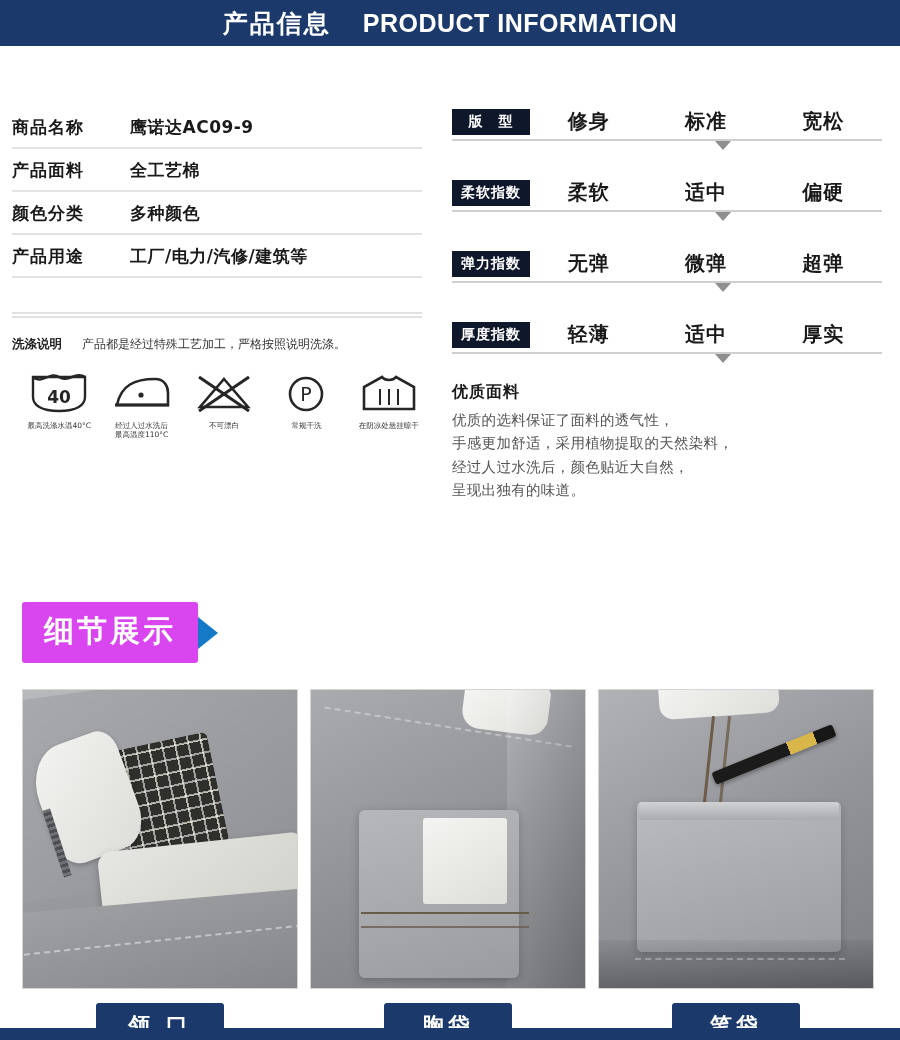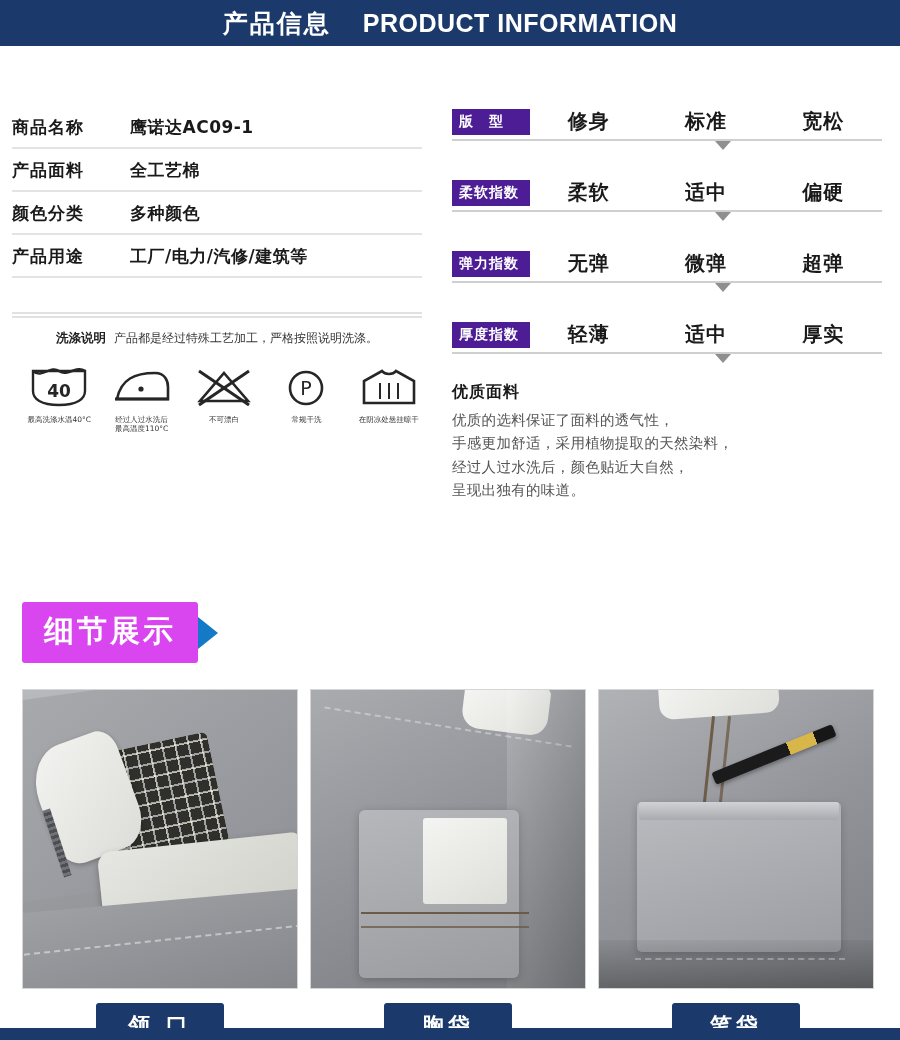--- a/index.html
+++ b/index.html
@@ -67,25 +67,24 @@
   }
 
   
   .wash-wrap { margin-top: 34px; }
   .wash-divider {
     height: 8px;
     background: repeating-linear-gradient(180deg,#dedede 0px,#dedede 2px,#fff 2px,#fff 4px);
     opacity:.9;
   }
   .wash-title {
-    display:flex; align-items:baseline; gap:8px;
-    margin-top:10px;
+    display:flex; align-items:baseline; gap:20px;
+    margin-top:16px;
     font-size:12.5px;
     color:#333;
-    justify-content:center;
   }
   .wash-title .wt-main { font-weight:bold; color:#222; }
   .wash-title .wt-sub { color:#333; font-size:12px; }
 
   .wash-icons {
     display:flex; gap:16px; margin-top:12px; padding-left:14px;
   }
   .wash-item { width:72px; text-align:center; }
   .wash-item .glyph { height:52px; display:flex; align-items:flex-end; justify-content:center; }
   .wash-item .cap {
@@ -94,28 +93,29 @@
   }
 
   
   .idx-block { margin-bottom: 12px; }
   .idx-line {
     display:flex; align-items:center;
     border-bottom: 2px solid #cfcfcf;
     padding-bottom: 4px;
   }
   .idx-label {
-    background:#4c1d95;
+    background:#0f172a;
     color:#fff;
     font-size:14px;
     font-weight:bold;
     padding: 4px 7px;
     letter-spacing: 1px;
     white-space:nowrap;
     min-width: 78px;
+    text-align:center;
   }
   .idx-opts {
     flex:1;
     display:flex;
     justify-content: space-around;
     align-items:flex-start;
   }
   .idx-opts span {
     font-size:20px;
     font-weight:bold;
@@ -348,21 +348,21 @@
   <div class="cn">产品信息</div>
   <div class="en">PRODUCT INFORMATION</div>
 </div>
 
 <div class="content">
 
   <div class="left-col">
 
     <div class="spec-row">
       <div class="k">商品名称</div>
-      <div class="v">鹰诺达AC09-1</div>
+      <div class="v">鹰诺达AC09-9</div>
     </div>
     <div class="spec-row">
       <div class="k">产品面料</div>
       <div class="v">全工艺棉</div>
     </div>
     <div class="spec-row">
       <div class="k">颜色分类</div>
       <div class="v">多种颜色</div>
     </div>
     <div class="spec-row">

